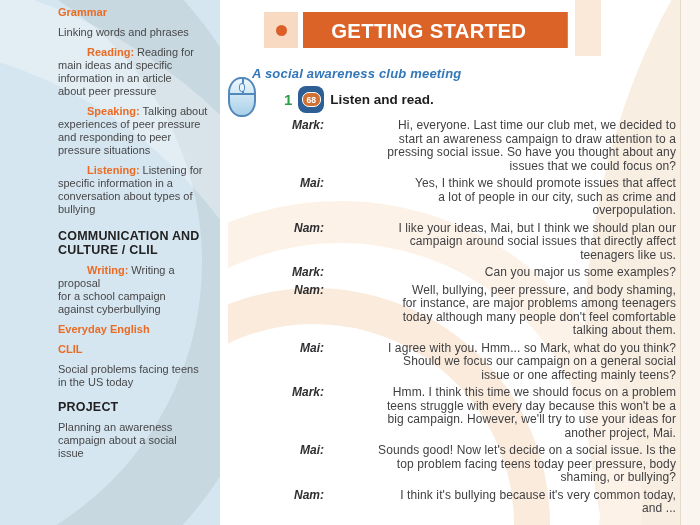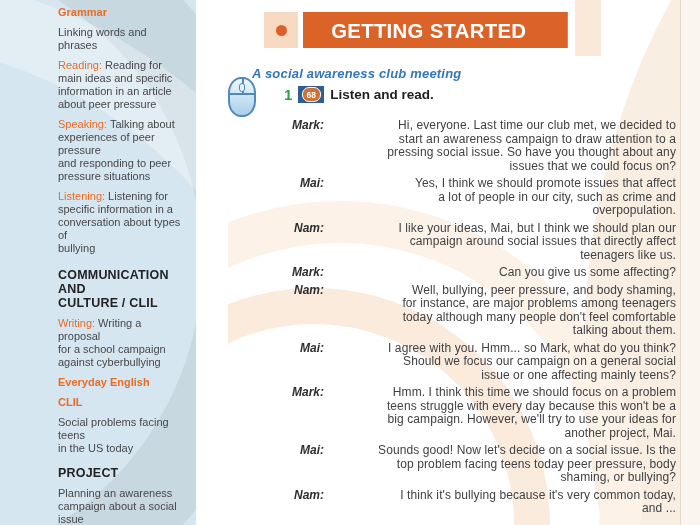--- a/index.html
+++ b/index.html
@@ -3,37 +3,37 @@
 <meta charset="utf-8">
 <style>
   html,body{margin:0;padding:0;}
   body{
     width:700px;height:525px;position:relative;overflow:hidden;
     background:#ffffff;
     font-family:"Liberation Sans", sans-serif;
   }
   
   .sidebar{
-    position:absolute;left:0;top:0;width:196px;height:525px;
+    position:absolute;left:0;top:0;width:220px;height:525px;
     background:#d6e6f0;overflow:hidden;
   }
   .sb-swoosh{
     position:absolute;width:620px;height:620px;border-radius:50%;
     border:82px solid rgba(145,158,164,0.20);left:-500px;top:-130px;
   }
   .sb-swoosh2{
     position:absolute;width:900px;height:900px;border-radius:50%;
     border:70px solid rgba(255,255,255,0.30);left:-660px;top:-30px;
   }
   .sb-content{
     position:relative;z-index:2;padding:6px 12px 0 58px;
     font-size:11px;line-height:13px;color:#474749;
   }
   .sb-orange{color:#ea6b24;font-weight:bold;}
-  .sb-label{color:#ea6b24;font-weight:normal;margin-right:3px;}
+  .sb-label{color:#ea6b24;font-weight:bold;margin-right:3px;margin-left:29px;}
   .sb-heading{
     font-size:12.5px;font-weight:bold;color:#222223;line-height:14px;
     white-space:pre-line;letter-spacing:0.2px;
   }
   .sb-block{margin-bottom:7px;}
   .pre{white-space:pre-line;}
   .mt13{margin-top:13px;}
   .mt11{margin-top:11px;}
 
   
@@ -90,21 +90,21 @@
     position:absolute;left:50%;top:4px;transform:translateX(-50%);
     width:6px;height:9px;border:1.5px solid #5288ba;border-radius:3px;
     background:#e8f4fb;box-sizing:border-box;
   }
   .activity-line{
     position:absolute;z-index:2;left:56px;top:86px;
     display:flex;align-items:center;gap:6px;
   }
   .act-num{color:#2f9e4a;font-weight:bold;font-size:15px;}
   .audio-chip{
-    width:26px;height:17px;background:#2d5f95;border-radius:0;
+    width:26px;height:27px;background:#2d5f95;border-radius:8px;
     display:flex;align-items:center;justify-content:center;cursor:pointer;
   }
   .audio-inner{
     width:19px;height:15px;background:#cf7034;border:1.5px solid #ffffff;
     border-radius:7px;color:#ffffff;font-size:8.5px;font-weight:bold;
     display:flex;align-items:center;justify-content:center;box-sizing:border-box;
   }
   .instruction{color:#1e1e1f;font-weight:bold;font-size:13.5px;}
 
   
@@ -211,21 +211,21 @@
 overpopulation.</span>
     </div>
     <div class="turn">
       <span class="speaker">Nam:</span>
       <span class="utt">I like your ideas, Mai, but I think we should plan our
 campaign around social issues that directly affect
 teenagers like us.</span>
     </div>
     <div class="turn">
       <span class="speaker">Mark:</span>
-      <span class="utt">Can you give us some affecting?</span>
+      <span class="utt">Can you major us some examples?</span>
     </div>
     <div class="turn">
       <span class="speaker">Nam:</span>
       <span class="utt">Well, bullying, peer pressure, and body shaming,
 for instance, are major problems among teenagers
 today although many people don't feel comfortable
 talking about them.</span>
     </div>
     <div class="turn">
       <span class="speaker">Mai:</span>

